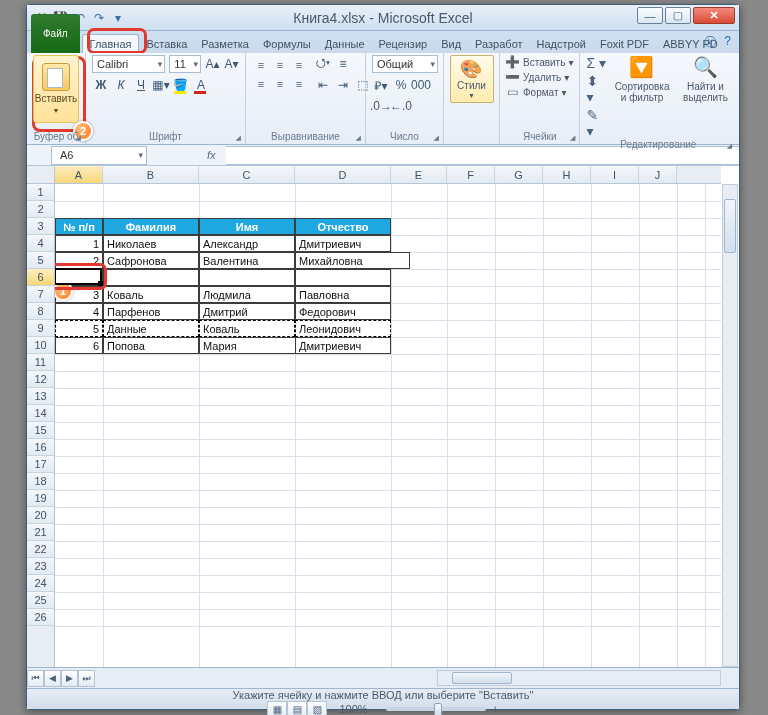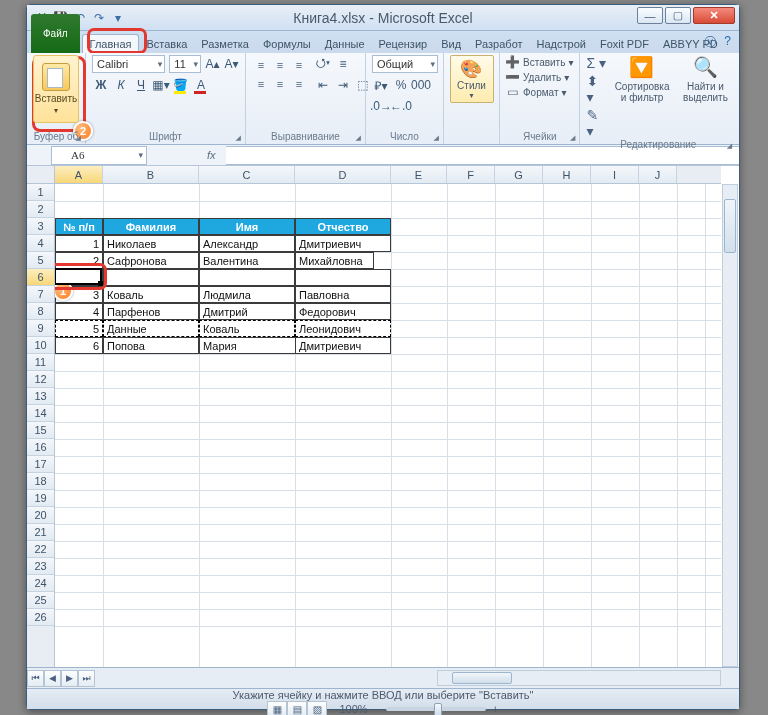--- a/index.html
+++ b/index.html
@@ -43,21 +43,21 @@
   .cell-cmds div{display:flex;align-items:center;gap:3px;}
   .mini-ico{width:14px;height:14px;display:flex;align-items:center;justify-content:center;font-size:12px;}
   .edit-col{display:flex;flex-direction:column;gap:2px;font-size:14px;color:#4a6280;}
   .big-btn{display:flex;flex-direction:column;align-items:center;justify-content:center;width:62px;font-size:10px;gap:2px;}
   .big-btn .bi{font-size:20px;color:#3d5a75;}
   
   .paste-highlight{position:absolute;border:3px solid #e2382f;border-radius:8px;left:5px;top:3px;width:54px;height:76px;pointer-events:none;}
   .badge{position:absolute;width:20px;height:20px;border-radius:50%;background:radial-gradient(circle at 30% 30%, #ffbd7a, #ff7a1e);border:2px solid #fff;box-shadow:0 0 3px rgba(0,0,0,.4);color:#fff;font-size:11px;font-weight:bold;display:flex;align-items:center;justify-content:center;}
   
   .fbar{height:21px;border-bottom:1px solid #b6c6d9;display:flex;align-items:center;font-size:11px;background:#eef3f9;}
-  .namebox{width:96px;height:19px;border:1px solid #a9bdd3;background:#fff;margin-left:24px;display:flex;align-items:center;padding:0 19px;position:relative;color:#333;font-family:Liberation Serif, serif;}
+  .namebox{width:96px;height:19px;border:1px solid #a9bdd3;background:#fff;margin-left:24px;display:flex;align-items:center;padding:0 8px;position:relative;color:#333;}
   .namebox::after{content:"▾";position:absolute;right:3px;font-size:9px;color:#5a6e82;}
   .fx{margin:0 10px 0 60px;font-style:italic;color:#5a6e82;}
   .formula-input{flex:1;height:19px;border:1px solid #a9bdd3;border-left:none;border-right:none;background:#fff;}
   
   .sheet-wrap{flex:1;display:flex;overflow:hidden;position:relative;background:#fff;}
   .corner{width:28px;height:18px;background:#e7edf3;border-right:1px solid #b6c6d9;border-bottom:1px solid #b6c6d9;position:absolute;left:0;top:0;z-index:3;}
   .col-headers{position:absolute;left:28px;top:0;right:18px;height:18px;display:flex;z-index:2;background:#e7edf3;border-bottom:1px solid #b6c6d9;}
   .ch{border-right:1px solid #c6d3e1;display:flex;align-items:center;justify-content:center;font-size:11px;color:#3d5368;background:linear-gradient(#f4f7fb,#e2eaf2);}
   .ch.sel{background:linear-gradient(#fdeec0,#f8d779);}
   .row-headers{position:absolute;left:0;top:18px;width:28px;bottom:0;z-index:2;background:#e7edf3;border-right:1px solid #b6c6d9;}
@@ -340,21 +340,21 @@
         <div class="cell hdr-cell" style="left: 48px; top: 34px; width: 96px;">Фамилия</div>
         <div class="cell hdr-cell" style="left: 144px; top: 34px; width: 96px;">Имя</div>
         <div class="cell hdr-cell" style="left: 240px; top: 34px; width: 96px;">Отчество</div>
         <div class="cell b-cell num" style="left: 0px; top: 51px; width: 48px;">1</div>
         <div class="cell b-cell" style="left: 48px; top: 51px; width: 96px;">Николаев</div>
         <div class="cell b-cell" style="left: 144px; top: 51px; width: 96px;">Александр</div>
         <div class="cell b-cell" style="left: 240px; top: 51px; width: 96px;">Дмитриевич</div>
         <div class="cell b-cell num" style="left: 0px; top: 68px; width: 48px;">2</div>
         <div class="cell b-cell" style="left: 48px; top: 68px; width: 96px;">Сафронова</div>
         <div class="cell b-cell" style="left: 144px; top: 68px; width: 96px;">Валентина</div>
-        <div class="cell b-cell" style="left: 240px; top: 68px; width: 79px;">Михайловна</div>
+        <div class="cell b-cell" style="left: 240px; top: 68px; width: 115px;">Михайловна</div>
         <div class="cell b-cell num" style="left: 0px; top: 85px; width: 48px;"></div>
         <div class="cell b-cell" style="left: 48px; top: 85px; width: 96px;"></div>
         <div class="cell b-cell" style="left: 144px; top: 85px; width: 96px;"></div>
         <div class="cell b-cell" style="left: 240px; top: 85px; width: 96px;"></div>
         <div class="cell b-cell num" style="left: 0px; top: 102px; width: 48px;">3</div>
         <div class="cell b-cell" style="left: 48px; top: 102px; width: 96px;">Коваль</div>
         <div class="cell b-cell" style="left: 144px; top: 102px; width: 96px;">Людмила</div>
         <div class="cell b-cell" style="left: 240px; top: 102px; width: 96px;">Павловна</div>
         <div class="cell b-cell num" style="left: 0px; top: 119px; width: 48px;">4</div>
         <div class="cell b-cell" style="left: 48px; top: 119px; width: 96px;">Парфенов</div>

